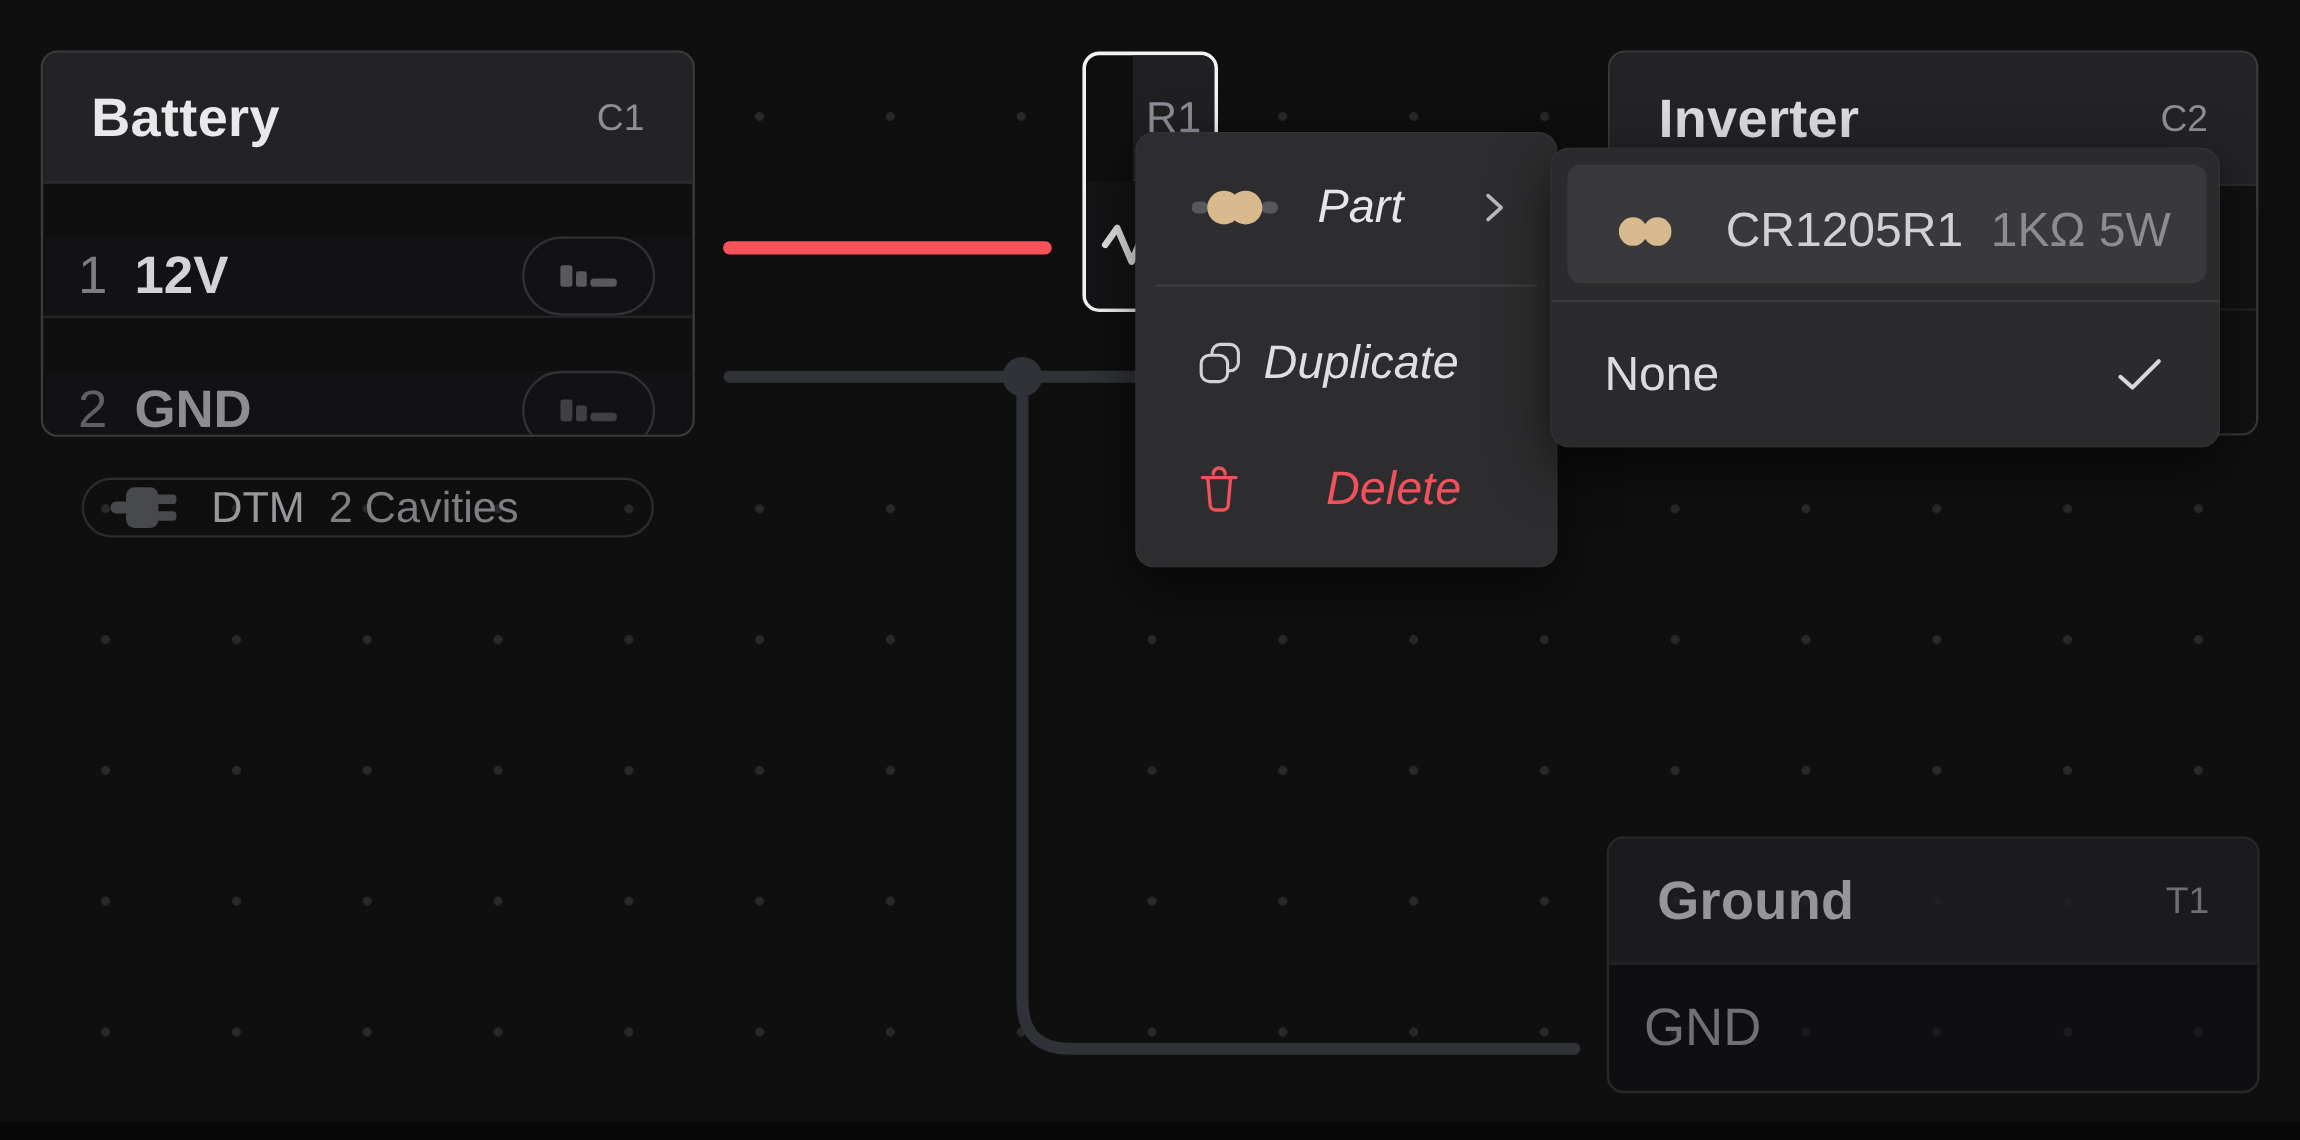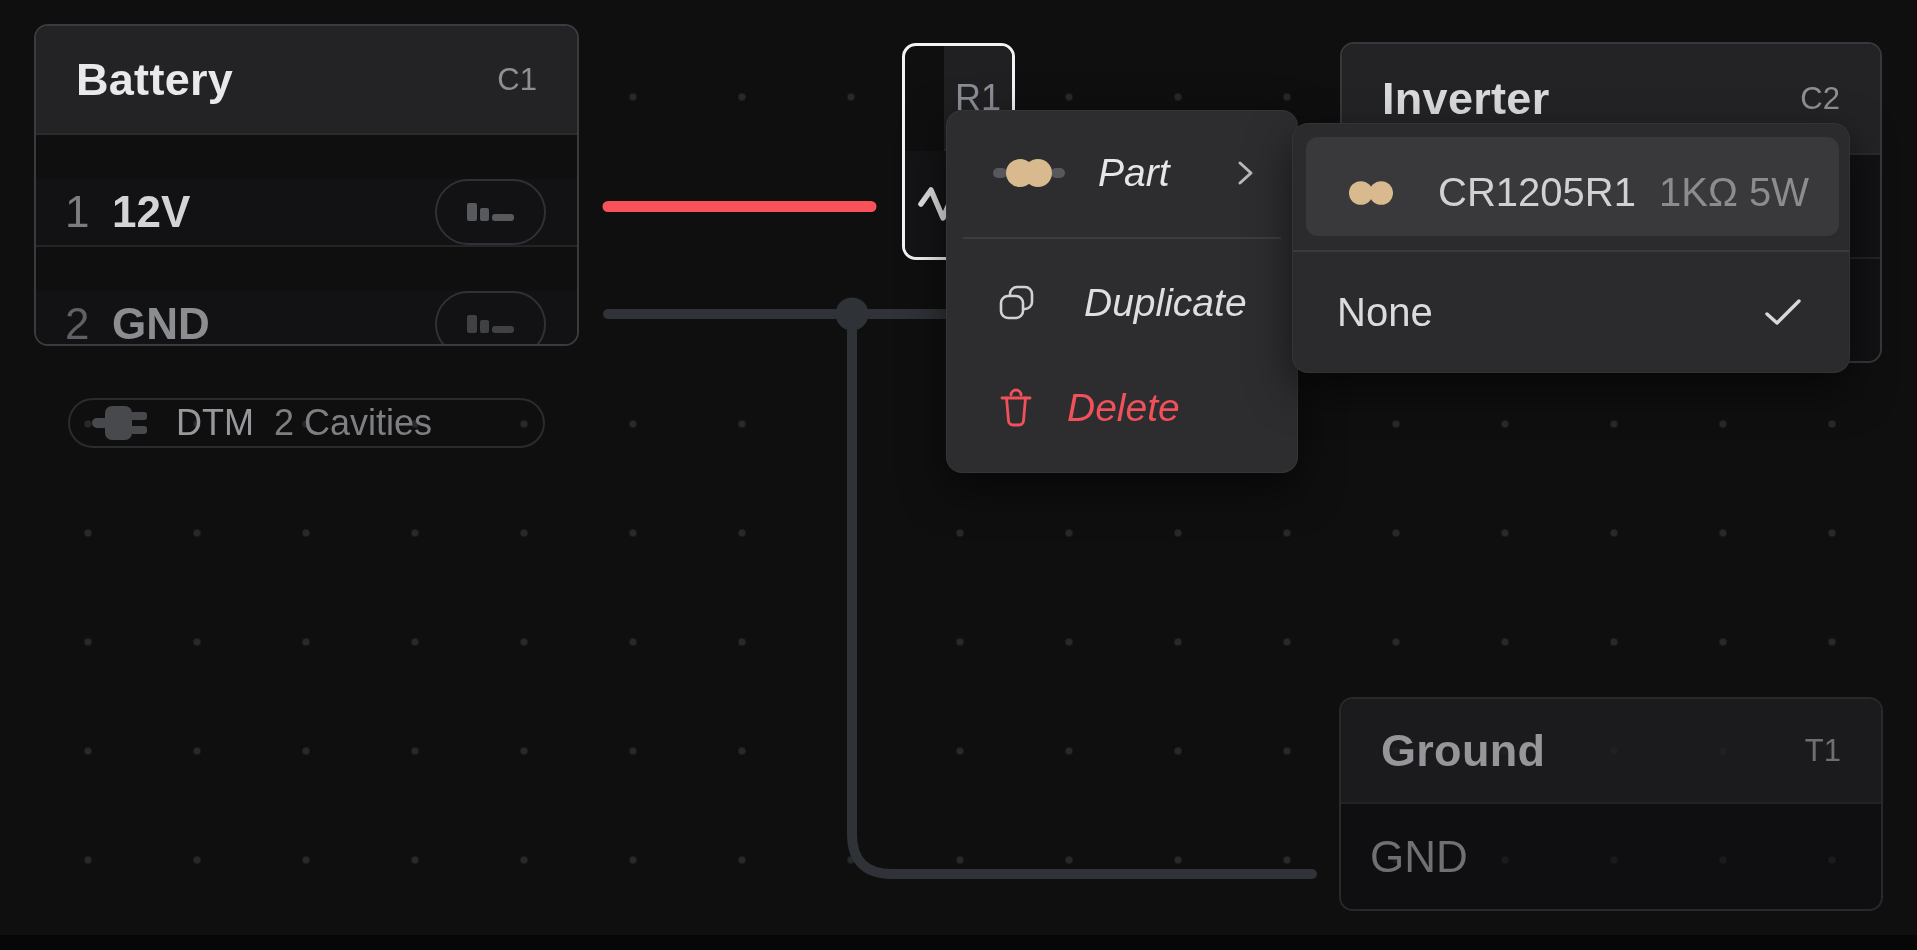--- a/index.html
+++ b/index.html
@@ -14,21 +14,21 @@
 
   
   .card { position:absolute; border-radius:14px; border:2px solid #3a3a3e; overflow:hidden; z-index:2;
           display:flex; flex-direction:column; }
   .card-header { display:flex; align-items:center; justify-content:space-between;
                  padding:0 40px; background:#232326; flex:0 0 auto; }
   .card-title { font-size:45px; font-weight:700; color:#e9e9eb; letter-spacing:.3px; }
   .card-ref   { font-size:31px; font-weight:400; color:#8e8f93; }
   .card-row { display:flex; align-items:center; background:#121214; flex:1 1 auto; padding:0 31px 0 29px; }
 
-  .battery { left:34px; top:24px; width:545px; height:322px; border-color:#3b3b3f;gap:44px; }
+  .battery { left:34px; top:42px; width:545px; height:322px; border-color:#3b3b3f;gap:44px; }
   .battery .card-header { height:109px; border-bottom:2px solid #2b2b2e; }
   .battery .card-row.first { border-bottom:2px solid #242427; }
   .pin-num  { width:47px; font-size:44px; color:#7c7d81; }
   .pin-name { font-size:44px; font-weight:700; color:#d3d4d7; flex:1; }
   .card-row.dim .pin-num  { color:#5f6064; }
   .card-row.dim .pin-name { color:#8c8d91; }
   .pill { width:111px; height:66px; border:2px solid #303134; border-radius:33px;
           display:flex; align-items:center; justify-content:center; }
   .pill svg { display:block; }
   .card-row.dim .pill svg { opacity:.8; }
@@ -64,22 +64,22 @@
           box-shadow:0 16px 44px rgba(0,0,0,.55); border:1px solid rgba(255,255,255,.04); }
   .context-menu { left:946px; top:110px; width:352px; height:363px; z-index:5;font-style:italic; }
   .menu-item { position:absolute; left:0; right:0; display:flex; align-items:center;
                font-size:39px; color:#e6e6e8; }
   .mi-part { top:12px; height:100px; padding:0 40px 0 46px; }
   .mi-part .lbl { margin-left:33px; }
   .mi-part .chev { margin-left:auto; }
   .menu-divider { position:absolute; left:16px; right:16px; height:2px; background:#3d3d40; }
   .ctx-div { top:126px; }
   .mi-dup { top:140px; height:104px; padding:0 40px 0 51px; }
-  .mi-dup .lbl { margin-left:48px; color:#dfdfe2; }
-  .mi-del { top:245px; height:104px; padding:0 40px 0 51px; color:var(--danger,#f0515a); }
+  .mi-dup .lbl { margin-left:17px; color:#dfdfe2; }
+  .mi-del { top:245px; height:104px; padding:0 40px 0 51px; color:var(--danger,#f0515a);gap:38px; }
   .mi-del .lbl { margin-left:33px; color:var(--danger,#f0515a); }
 
   .submenu { left:1292px; top:123px; width:558px; height:250px; z-index:6; background:#2b2b2d; }
   .sub-option-sel { position:absolute; left:13px; top:13px; width:533px; height:99px;
                     background:#39393b; border-radius:12px; display:flex; align-items:center;
                     padding:12px 30px 0 43px; }
   .sub-option-sel .ptxt { margin-left:45px; font-size:40px; color:#d0d1d4; white-space:nowrap; }
   .sub-option-sel .ptxt .specs { color:#8b8c90; margin-left:12px; }
   .sub-div { position:absolute; left:0; right:0; top:126px; height:2px; background:#3a3a3d; }
   .sub-none { position:absolute; left:0; right:0; top:128px; bottom:0; padding:0 44px;

